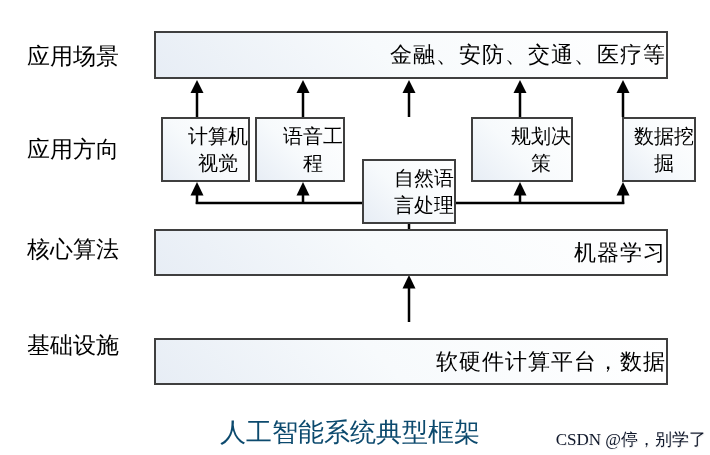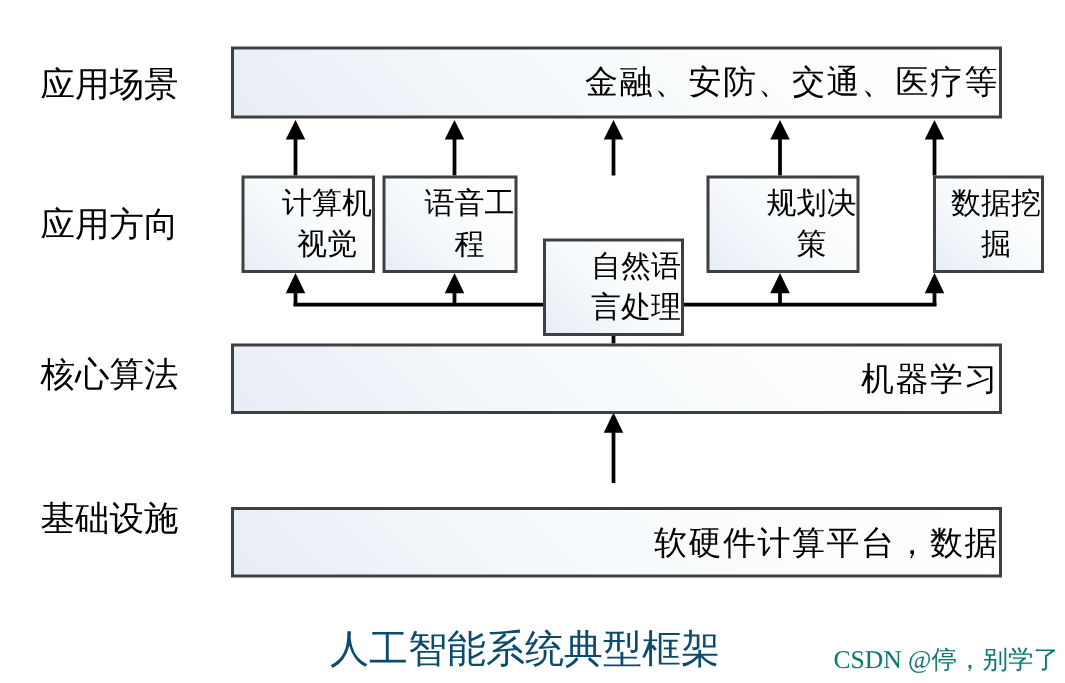--- a/index.html
+++ b/index.html
@@ -66,21 +66,21 @@
     text-align: center;
     font-size: 26px;
     color: #0c4a6e;
     white-space: nowrap;
   }
   #watermark {
     position: absolute;
     right: 4px;
     top: 428px;
     font-size: 17px;
-    color: #0f766e;
+    color: #0f172a;
     text-shadow: 1px 1px 0 #f2f2f2;
     white-space: nowrap;
   }
 </style>
 </head>
 <body>
 
 <div id="stage">
 
   <div class="row-label" style="top:44px;">应用场景</div>

